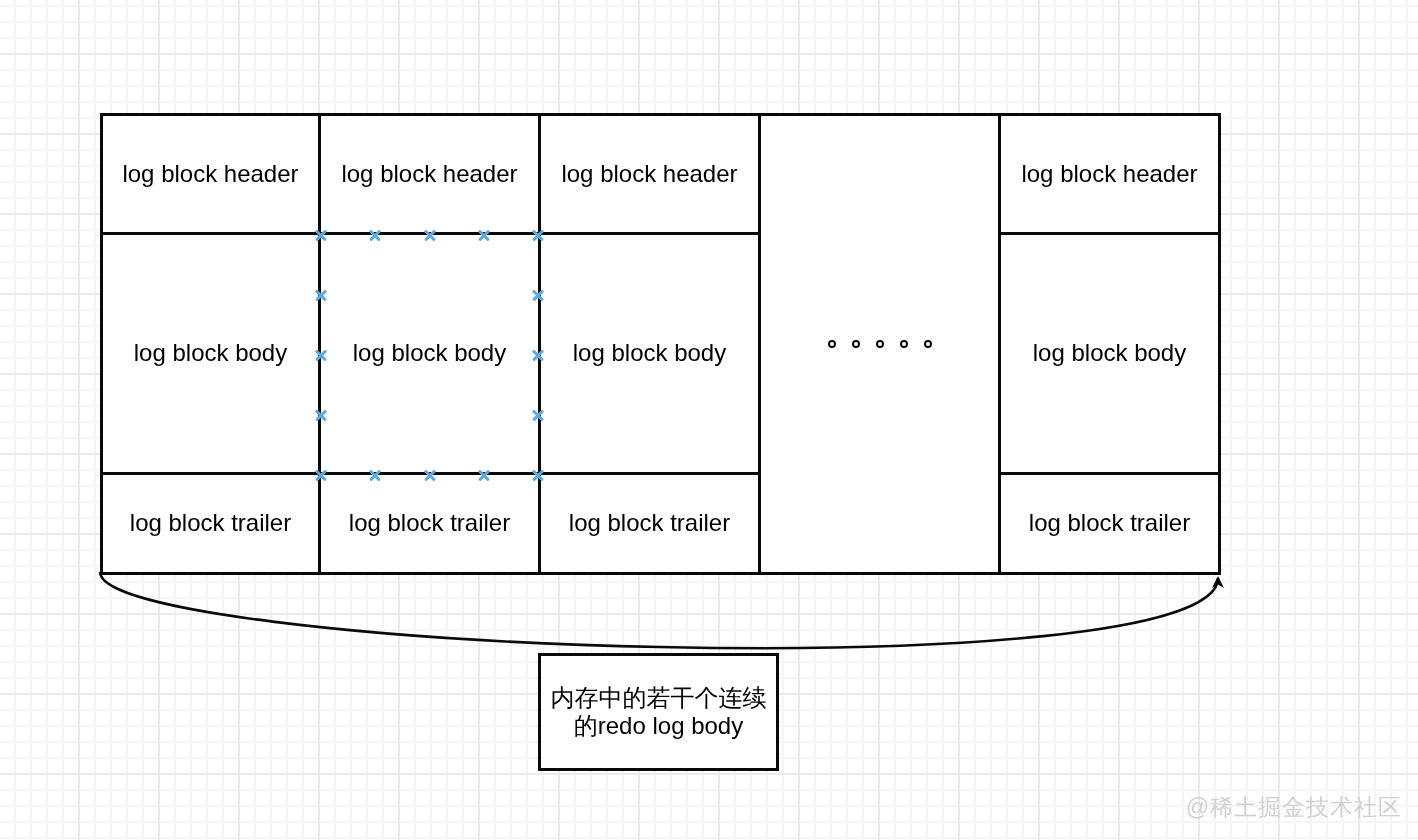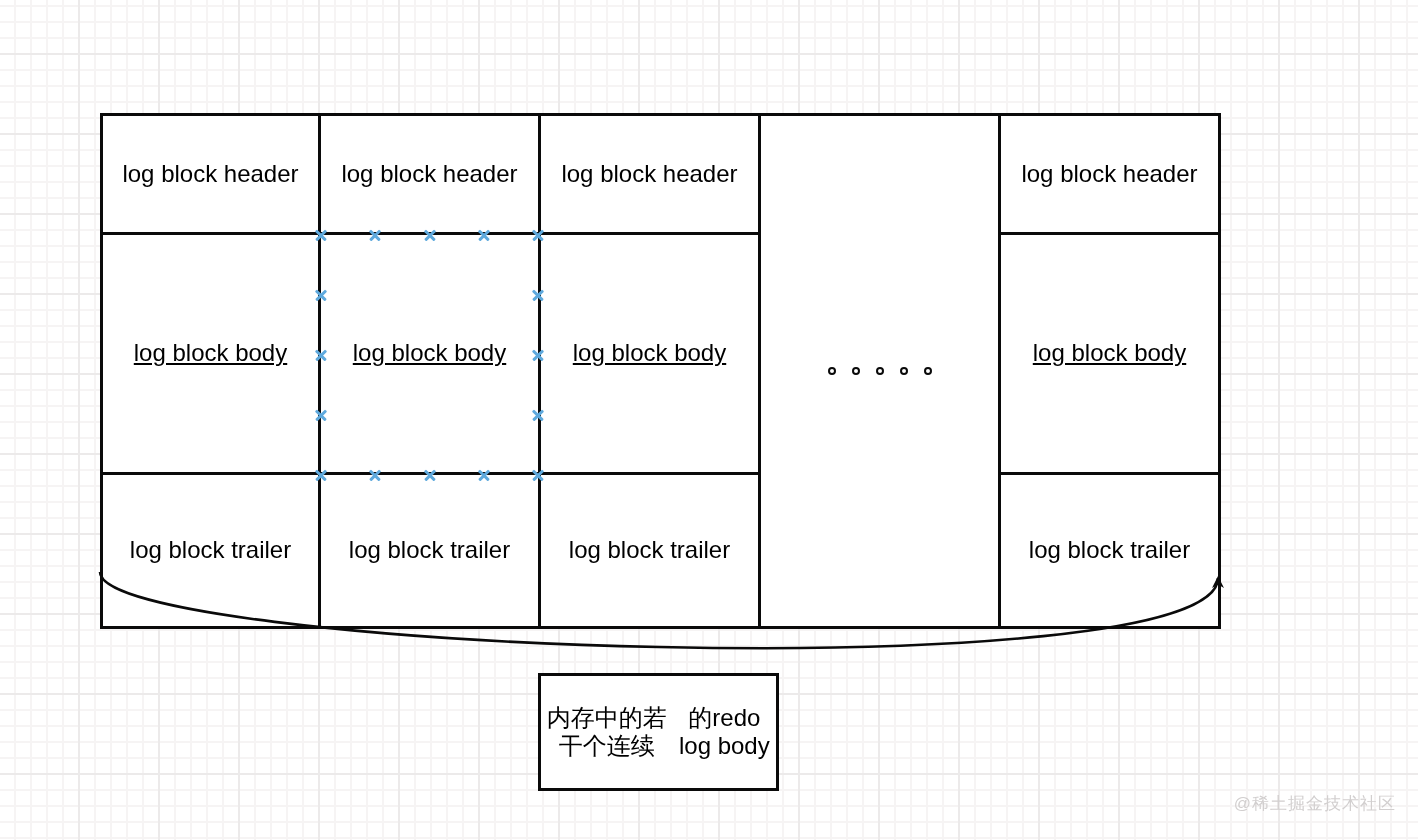--- a/index.html
+++ b/index.html
@@ -21,51 +21,51 @@
     background-image:
       linear-gradient(to right, var(--grid-major) 2px, transparent 2px),
       linear-gradient(to bottom, var(--grid-major) 2px, transparent 2px),
       linear-gradient(to right, var(--grid-minor) 2px, transparent 2px),
       linear-gradient(to bottom, var(--grid-minor) 2px, transparent 2px);
     background-size:80px 80px,80px 80px,16px 16px,16px 16px;
     background-position:-2px 0,0 -27px,-2px 0,0 5px;
   }
   .table{position:absolute;left:100px;top:113px;width:1121px;height:462px;z-index:1;}
   .col{
-    position:absolute;top:0;height:516px;box-sizing:border-box;
+    position:absolute;top:0;height:462px;box-sizing:border-box;
     border:3px solid var(--stroke);background:#fff;
     display:flex;flex-direction:column;
   }
   .col-0{left:0;width:221px;}
   .col-1{left:218px;width:223px;}
   .col-2{left:438px;width:223px;}
   .col-3{left:658px;width:243px;}
   .col-4{left:898px;width:223px;}
   .cell{
     display:flex;align-items:center;justify-content:center;
     font-size:24px;line-height:1.2;text-align:center;box-sizing:border-box;
     background:#fff;
   }
   .cell.header{height:119px;border-bottom:3px solid var(--stroke);}
-  .cell.body{height:240px;border-bottom:3px solid var(--stroke);text-decoration:underline;}
+  .cell.body{height:240px;border-bottom:3px solid var(--stroke);}
   .cell.trailer{flex:1;}
   .ellipsis-cell{flex:1;display:flex;align-items:center;justify-content:center;}
   .dot{
     display:inline-block;width:8px;height:8px;box-sizing:border-box;
     border:2px solid var(--stroke);border-radius:50%;margin:0 8px;
   }
   .arrow-svg{position:absolute;left:0;top:0;z-index:2;pointer-events:none;}
   .caption{
     position:absolute;left:538px;top:653px;width:241px;height:118px;
     box-sizing:border-box;border:3px solid var(--stroke);background:#fff;
-    display:flex;flex-direction:row;align-items:center;justify-content:center;
-    font-size:24px;line-height:28px;text-align:center;z-index:3;margin-top:20px;
+    display:flex;flex-direction:column;align-items:center;justify-content:center;
+    font-size:24px;line-height:28px;text-align:center;z-index:3;
   }
   .watermark{
-    position:absolute;right:22px;top:792px;font-size:17px;
+    position:absolute;right:16px;top:792px;font-size:23px;
     color:var(--wm);z-index:3;letter-spacing:1px;
   }
   .cross{
     position:absolute;width:12px;height:12px;z-index:4;
     transform:translate(-50%,-50%);pointer-events:none;
   }
   .cross::before,.cross::after{
     content:"";position:absolute;left:-1px;top:4.7px;width:14px;height:2.6px;
     background:var(--cp);border-radius:1px;
   }

